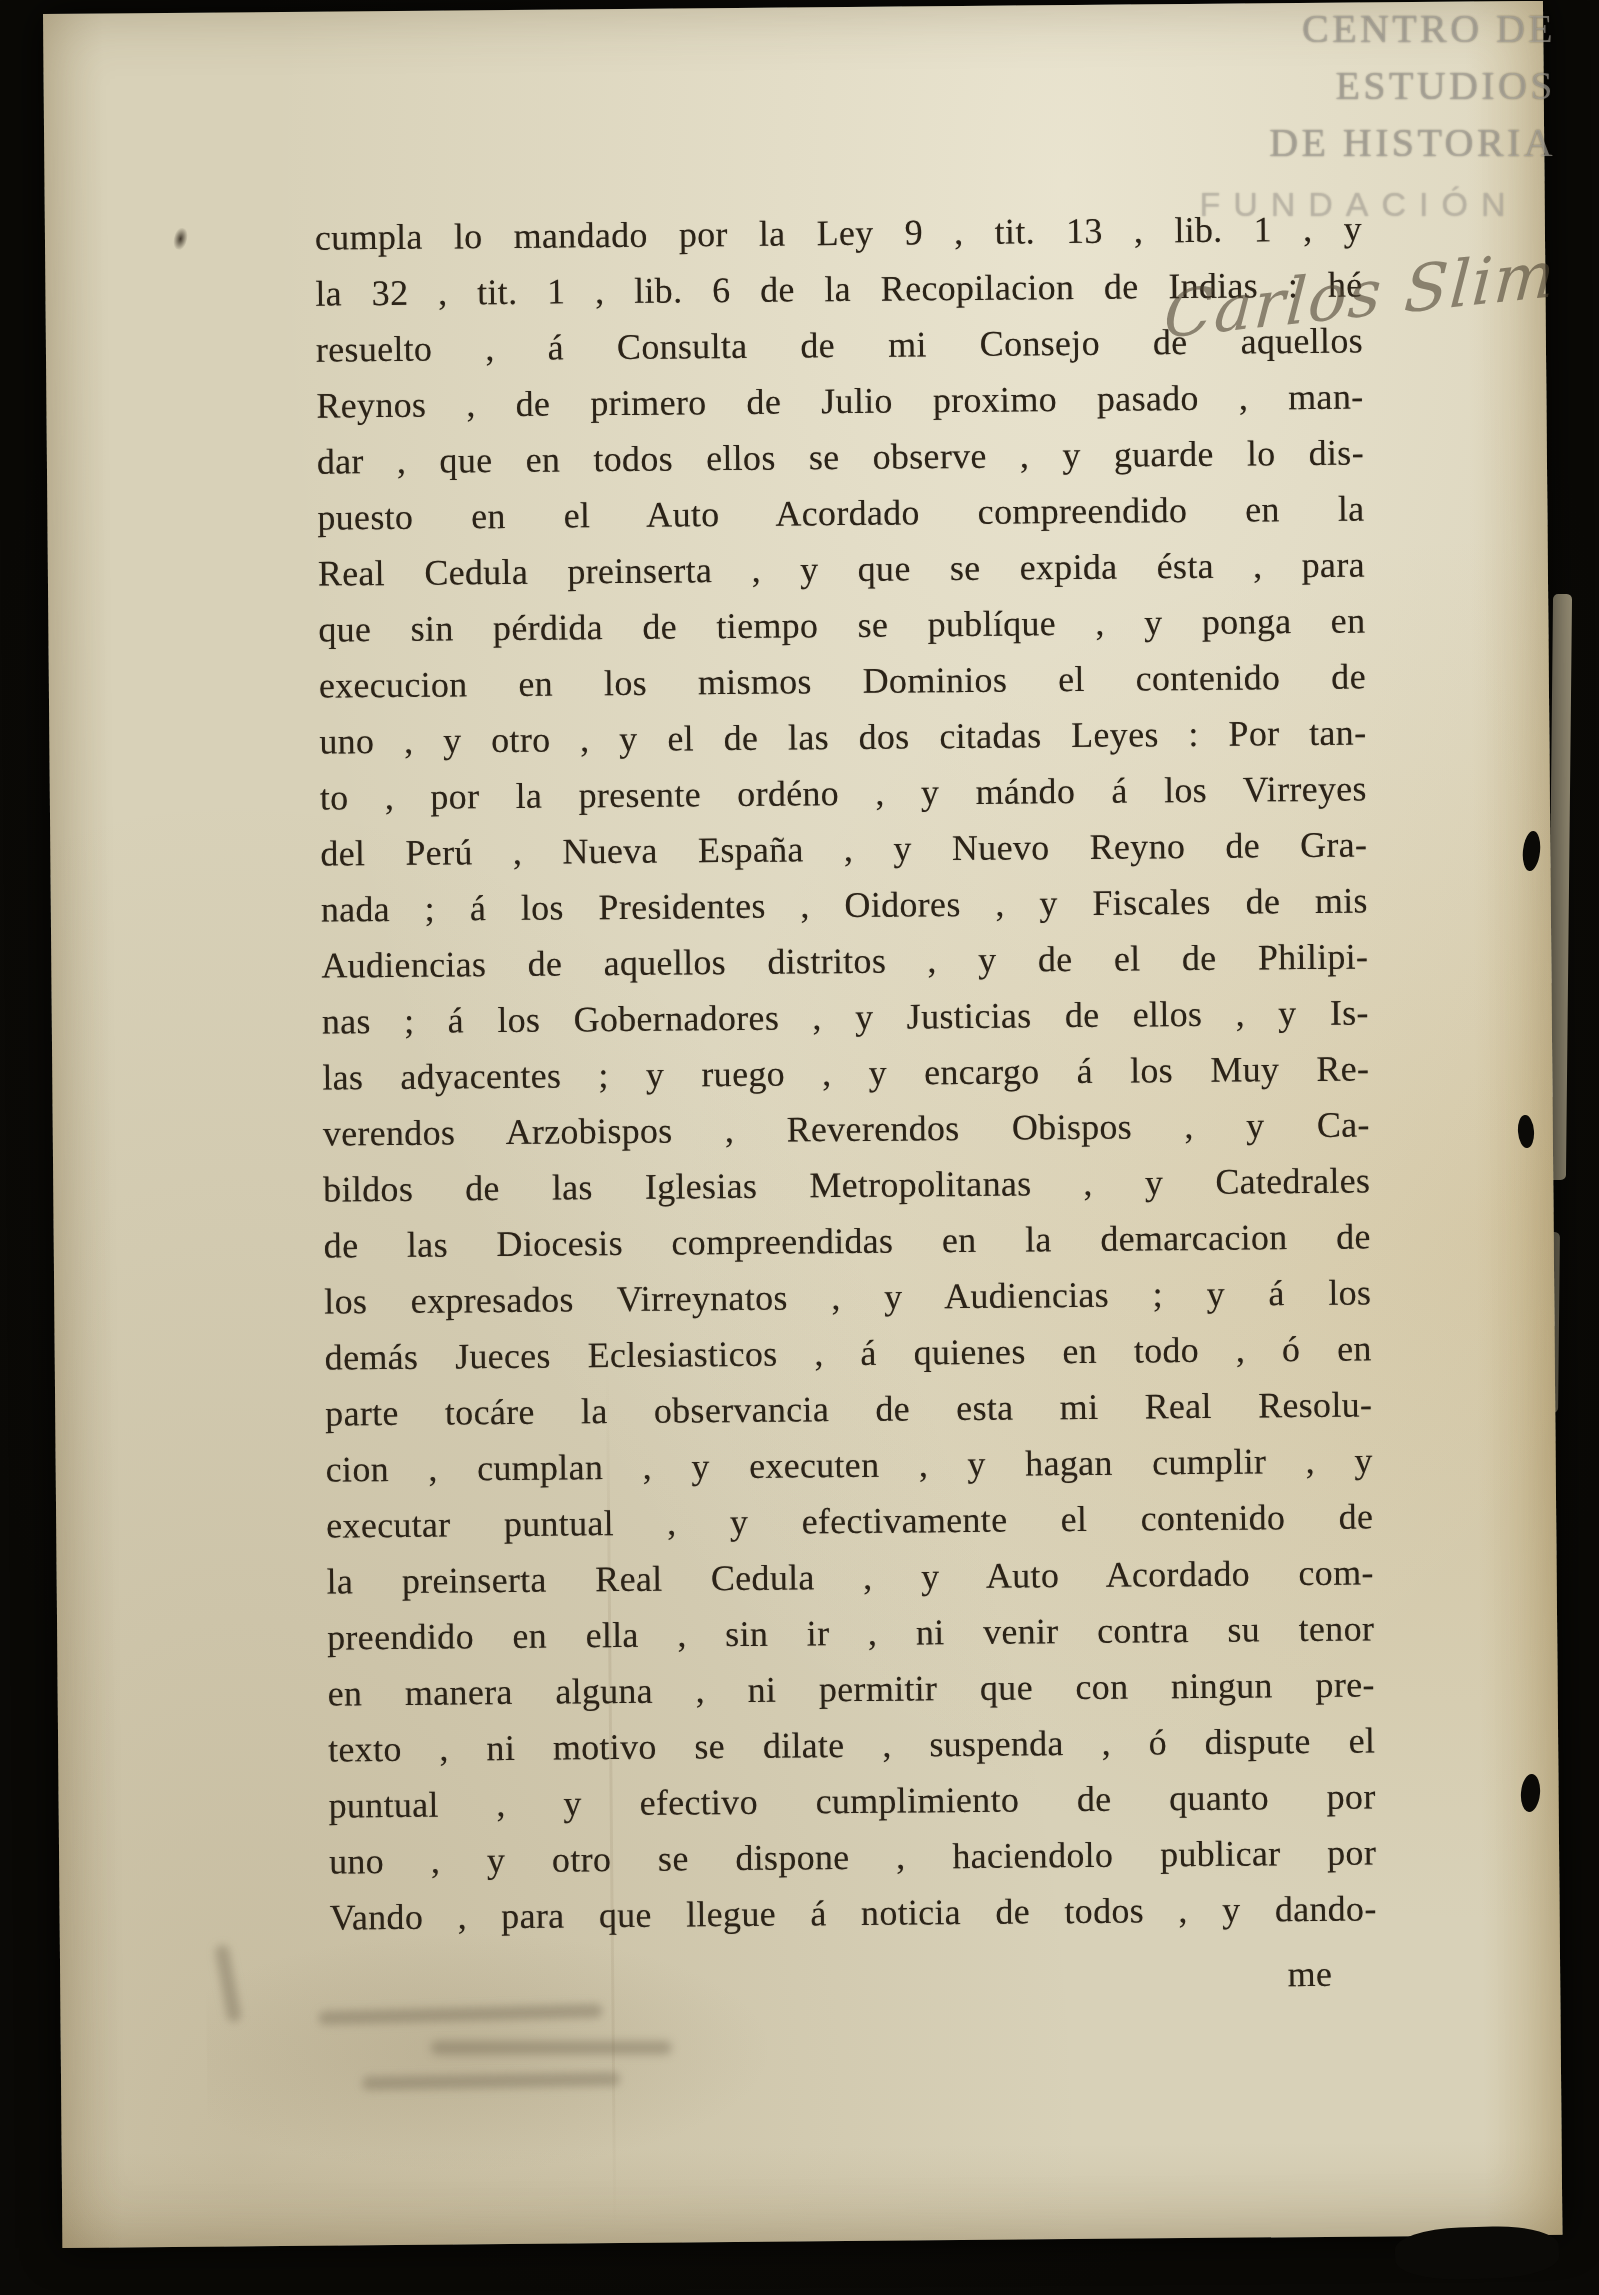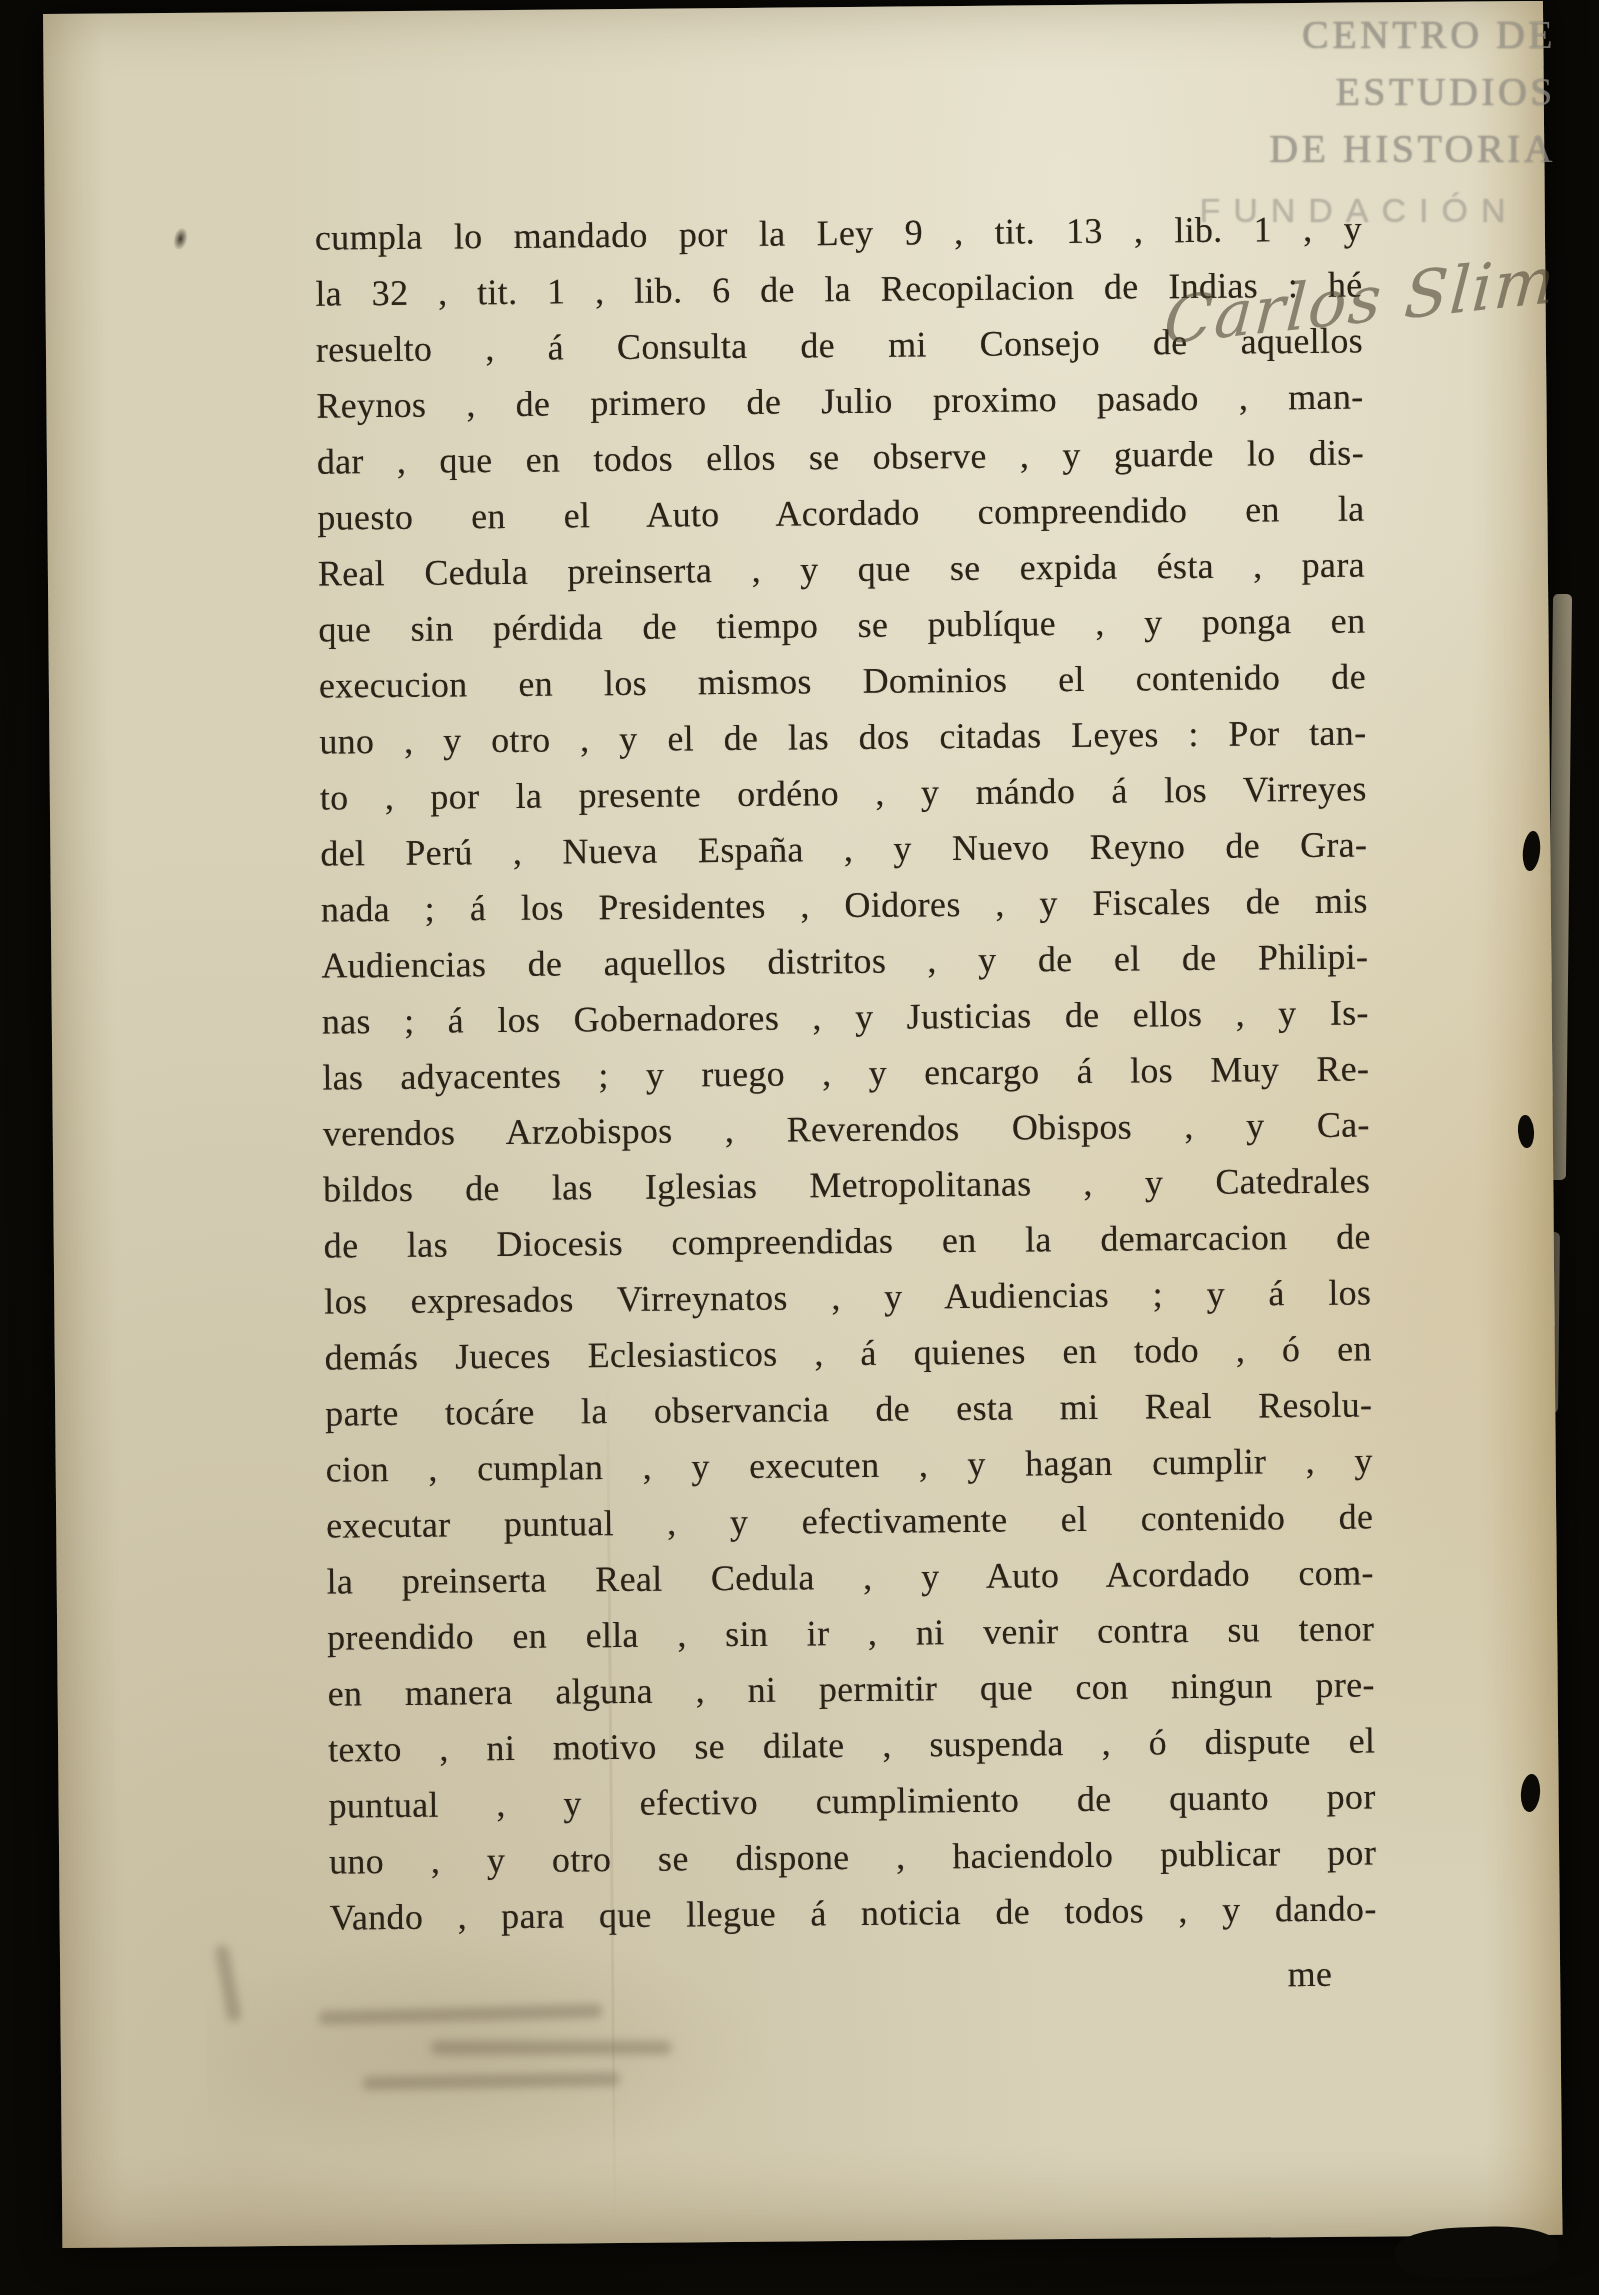--- a/index.html
+++ b/index.html
@@ -88,21 +88,21 @@
   .notch-2{left:1518px;top:1115px;width:15.5px;height:33px;transform:rotate(-4deg);}
   .notch-3{left:1521px;top:1774px;width:19px;height:38px;transform:rotate(5deg);}
   .notch-4{left:1395px;top:2227px;width:164px;height:52px;border-radius:40%;transform:rotate(-1.5deg);}
   .sliver{
     position:absolute;background:#b7ad8f;z-index:0;border-radius:5.2px;
   }
   .sliver-1{left:1550px;top:594px;width:19px;height:586px;transform:rotate(0.6deg);opacity:0.85;}
   .sliver-2{left:1547px;top:1232px;width:12px;height:181px;transform:rotate(0.6deg);opacity:0.7;}
   
   .watermark{
-    position:absolute;top:6px;right:43px;
+    position:absolute;top:0;right:43px;
     text-align:right;z-index:3;
     pointer-events:none;
   }
   .wm-line{
     font:40px/57px "Liberation Serif", serif;
     letter-spacing:3.4px;
     color:rgba(190,186,176,0.55);
     text-shadow:0 0 1.7px rgba(40,35,25,0.55);
   }
   .wm-fundacion{

